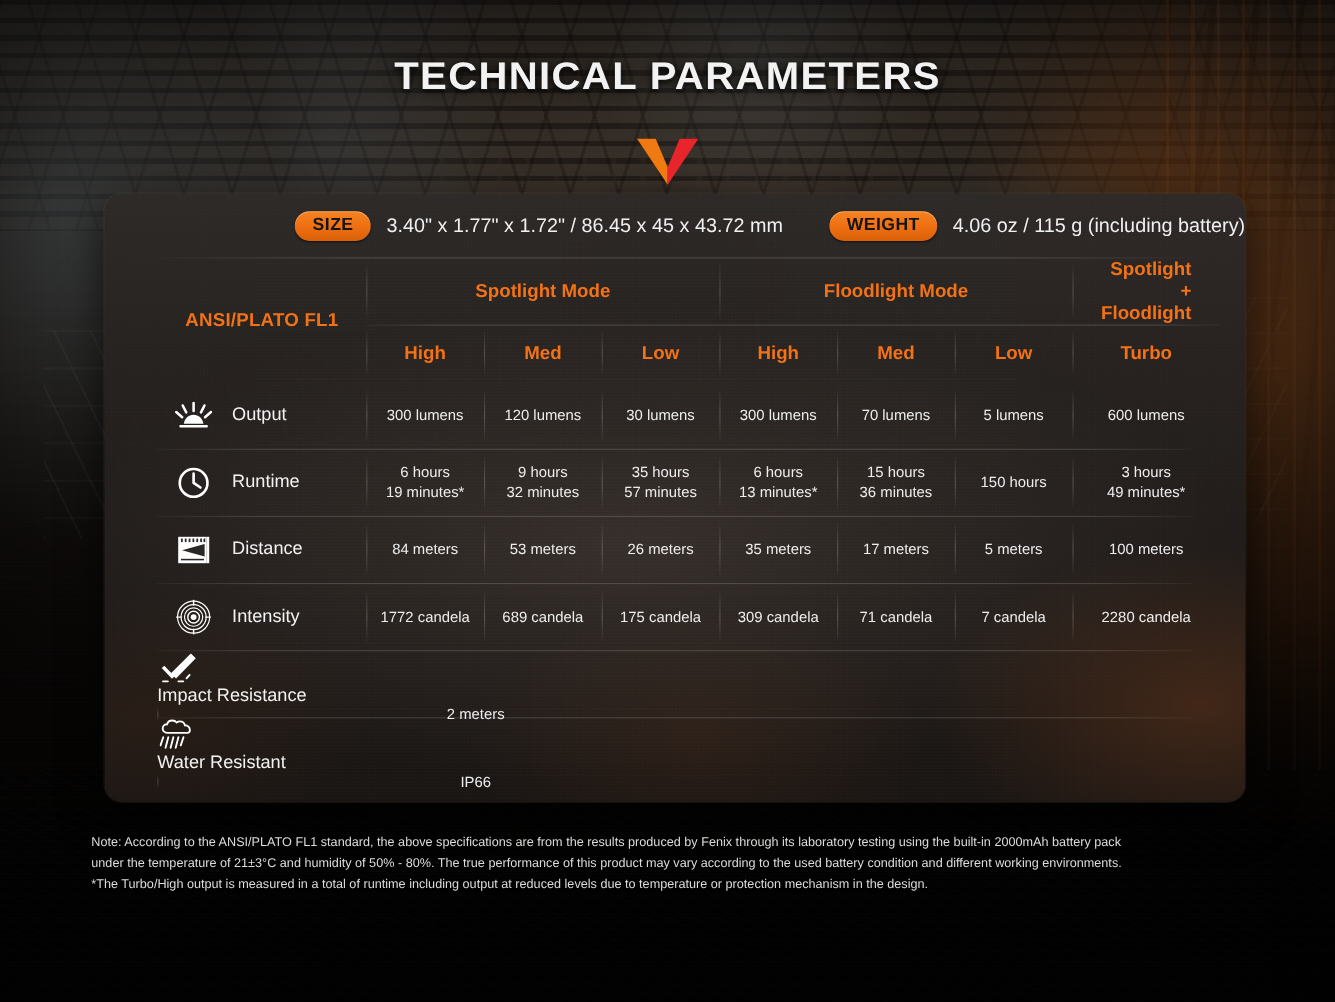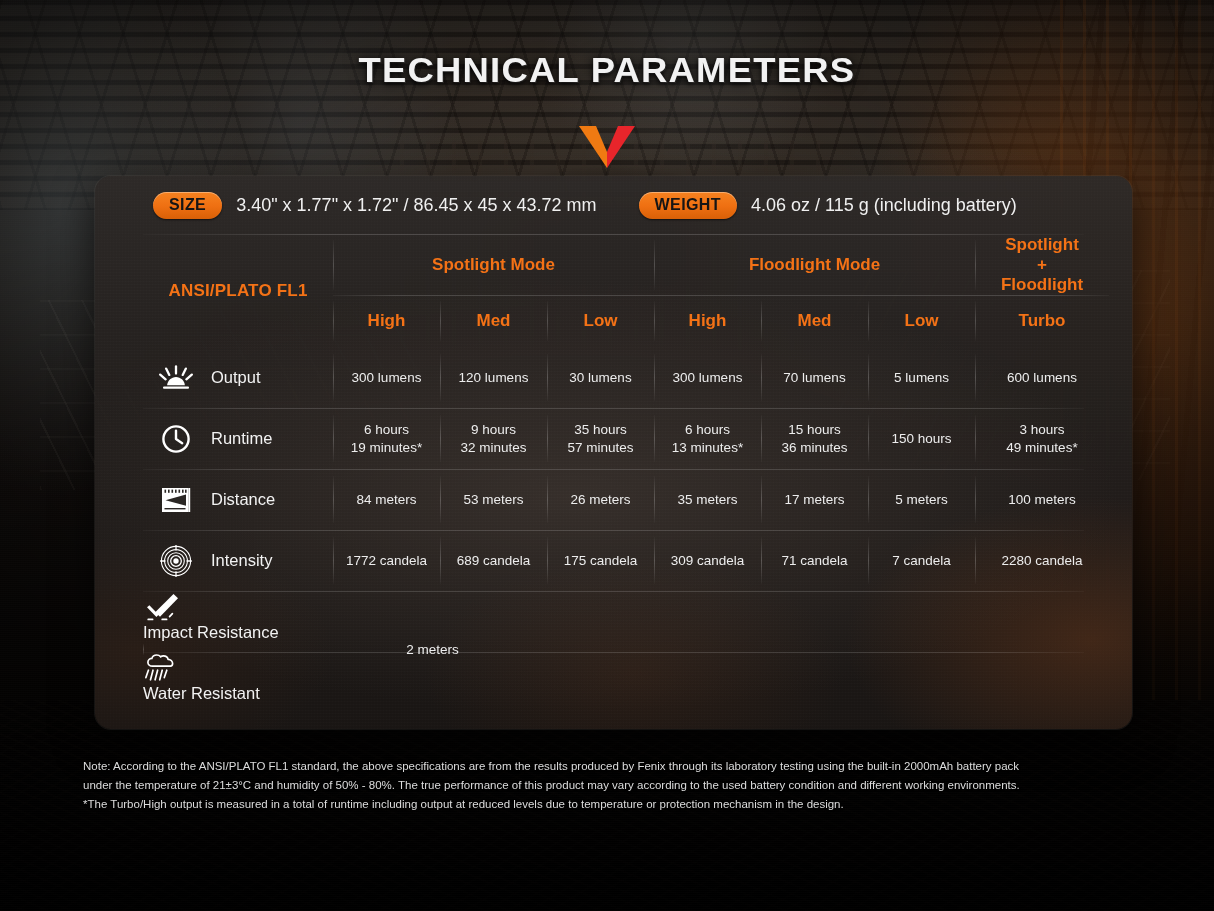--- a/index.html
+++ b/index.html
@@ -150,21 +150,21 @@
     position:absolute; inset:0; pointer-events:none;
     background:
       radial-gradient(ellipse 340px 200px at 96% 84%, rgba(150,74,28,.30), rgba(0,0,0,0) 72%),
       radial-gradient(ellipse 280px 160px at 52% 90%, rgba(120,62,28,.16), rgba(0,0,0,0) 75%),
       radial-gradient(ellipse 260px 150px at 4% 86%, rgba(120,62,28,.14), rgba(0,0,0,0) 76%);
   }
 
   
   #specbar{
     position:relative; height:58px; display:flex; align-items:center;
-    padding:0 0 0 58px; z-index:2;
+    padding:0 0 0 58px; z-index:2;justify-content:flex-end;
   }
   .pill{
     display:inline-flex; align-items:center; justify-content:center;
     height:27px; padding:0 16px; border-radius:14px;
     background:linear-gradient(to bottom, #f58220 0%, #ef7012 52%, #d96007 100%);
     color:#151515; font-weight:bold; font-size:16px; letter-spacing:.4px;
     box-shadow: 0 1px 2px rgba(0,0,0,.6), inset 0 1px 0 rgba(255,255,255,.35);
     flex:none;
   }
   .spec-val{ color:#f0f0f0; font-size:18px; margin-left:14px; white-space:nowrap; }
@@ -204,21 +204,21 @@
   }
   #thead .modes{ flex:1; display:flex; flex-direction:column; }
   .mode-top{ height:60px; display:flex; }
   .mode-bot{ position:relative; height:52px; display:flex; }
   .mode-bot::before{
     content:""; position:absolute; left:0; right:0; top:0; height:1px;
     background:linear-gradient(to right, rgba(255,255,255,.04), rgba(255,255,255,.16) 8%, rgba(255,255,255,.16) 92%, rgba(255,255,255,.04));
   }
   .mode-title{
     display:flex; align-items:center; justify-content:center; position:relative;
-    color:#f47216; font-weight:bold; font-size:17px; text-align:center;
+    color:#f47216; font-weight:bold; font-size:17px; text-align:right;
     line-height:1.16;
   }
   .mode-title.sep::before{
     content:""; position:absolute; left:0; top:8%; height:84%; width:1px;
     background:linear-gradient(to bottom, rgba(255,255,255,.02), rgba(255,255,255,.20), rgba(255,255,255,.02));
   }
   .w3{ width:321px; flex:none; }
   .sub{
     display:flex; align-items:center; justify-content:center; position:relative;
     color:#f47216; font-weight:bold; font-size:17px;
@@ -480,20 +480,21 @@
               <line x1="3.4" y1="17.2" x2="0.9" y2="24.6"></line>
               <line x1="8.0" y1="17.2" x2="5.5" y2="26.8"></line>
               <line x1="12.6" y1="17.2" x2="10.1" y2="26.8"></line>
               <line x1="17.2" y1="17.2" x2="14.7" y2="26.8"></line>
               <line x1="21.8" y1="17.2" x2="19.3" y2="24.6"></line>
             </g>
           </svg>
         </span>
         <span class="rlabel">Water Resistant</span>
       </div>
+      <div class="c-wide">IP66</div>
     </div>
 
   </div>
 </div>
 
 <div id="note">
   <p>Note: According to the ANSI/PLATO FL1 standard, the above specifications are from the results produced by Fenix through its laboratory testing using the built-in 2000mAh battery pack</p>
   <p>under the temperature of 21±3°C and humidity of 50% - 80%. The true performance of this product may vary according to the used battery condition and different working environments.</p>
   <p>*The Turbo/High output is measured in a total of runtime including output at reduced levels due to temperature or protection mechanism in the design.</p>
 </div>

